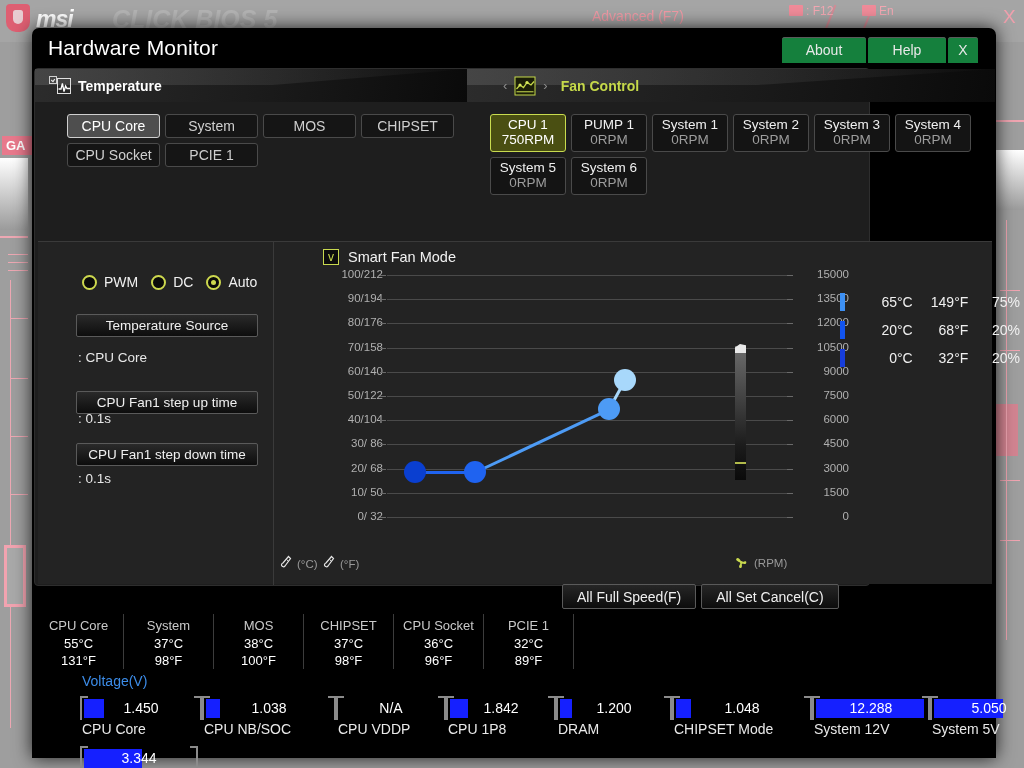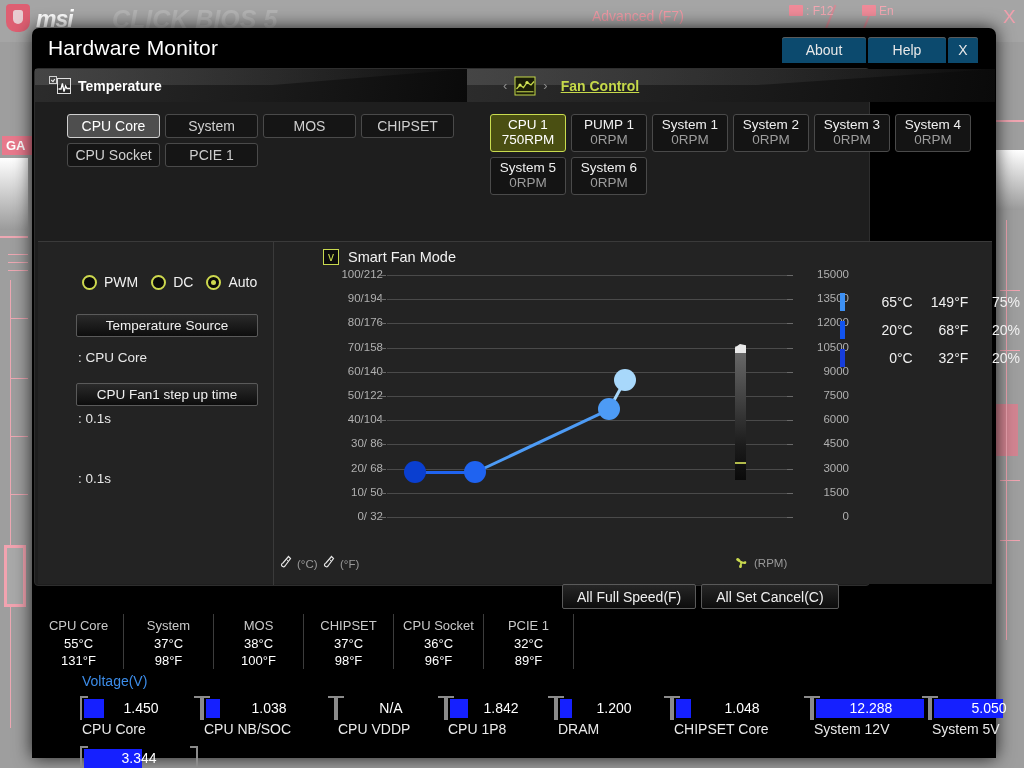--- a/index.html
+++ b/index.html
@@ -59,21 +59,21 @@
     position:absolute; left:32px; top:28px; width:964px; height:730px;
     background:#000000; border-radius:7px 7px 0 0;
     box-shadow:0 0 18px rgba(0,0,0,.8);
   }
   .title{
     position:absolute; left:16px; top:8px; font-size:21px; color:#ffffff;
     letter-spacing:.2px;
   }
   .winbtns{ position:absolute; right:18px; top:9px; display:flex; gap:2px; }
   .winbtn{
-    height:26px; background:#0c4a6e; color:#e8e8e8; font-size:14px;
+    height:26px; background:#15803d; color:#e8e8e8; font-size:14px;
     display:flex; align-items:center; justify-content:center;
     border-radius:3px 3px 0 0; cursor:pointer;
     box-shadow: inset 0 1px 0 #5a5a5a;
   }
   .winbtn.about{ width:84px; }
   .winbtn.help{ width:78px; }
   .winbtn.close{ width:30px; }
 
   
   .panel{
@@ -95,21 +95,21 @@
     background:linear-gradient(100deg,#2c2c2c 0%, #1a1a1a 55%, #0a0a0a 100%); }
   .hdr-shine{
     position:absolute; left:0; top:0; width:100%; height:16px;
     background:linear-gradient(to right, rgba(90,90,90,.55), rgba(40,40,40,.05));
     clip-path: polygon(0 0, 100% 0, 55% 100%, 0 100%);
   }
   .hdr-inner{ position:absolute; left:0; top:0; height:33px; display:flex; align-items:center; gap:7px; padding-left:14px; }
   .arrowc{ color:#8e8e8e; font-size:13px; }
   .hdr-label{ font-size:14px; font-weight:bold; }
   .hdr-label.temp{ color:#ffffff; }
-  .hdr-label.fan{ color:#c6d94a;text-decoration:underline; }
+  .hdr-label.fan{ color:#c6d94a; }
   .ico-sq{ width:22px; height:20px; display:block; }
 
   
   .srcwrap{ position:absolute; left:32px; top:45px; width:400px; }
   .fanwrap{ position:absolute; left:455px; top:45px; width:490px; }
   .btnrow{ display:flex; gap:5px; margin-bottom:5px; }
   .srcbtn{
     width:93px; height:24px; border:1px solid #4a4a4a; border-radius:3px;
     background:#151515; color:#cfcfcf; font-size:14px;
     display:flex; align-items:center; justify-content:center; cursor:pointer;
@@ -396,23 +396,24 @@
           <span class="lb">PWM</span>
           <span class="radio"></span>
           <span class="lb">DC</span>
           <span class="radio on"></span>
           <span class="lb">Auto</span>
         </div>
 
         <div class="lblbtn" style="top:72px;">Temperature Source</div>
         <div class="lblval" style="top:108px;">: CPU Core</div>
 
-        <div class="lblbtn" style="top:141px;">CPU Fan1 step up time</div>
+        <div class="lblbtn" style="top:149px;">CPU Fan1 step up time</div>
         <div class="lblval" style="top:169px;">: 0.1s</div>
 
+        <div class="lblbtn" style="top:201px;">CPU Fan1 step down time</div>
         <div class="lblval" style="top:229px;">: 0.1s</div>
       </div>
 
       <div class="chartcol">
 
         <div class="sfm">
           <span class="chk">v</span>
           <span class="t">Smart Fan Mode</span>
         </div>
 
@@ -609,21 +610,21 @@
           <div class="vfill" style="width: 12.1px;"></div>
         </div>
         <div class="vval">1.200</div>
         <div class="vlbl">DRAM</div>
       </div>
       <div class="vitem" style="width: 140px;">
         <div class="vtrack">
           <div class="vfill" style="width: 14.74px;"></div>
         </div>
         <div class="vval">1.048</div>
-        <div class="vlbl">CHIPSET Core</div>
+        <div class="vlbl">CHIPSET Mode</div>
       </div>
       <div class="vitem" style="width: 118px;">
         <div class="vtrack">
           <div class="vfill" style="width: 107.52px;"></div>
         </div>
         <div class="vval">12.288</div>
         <div class="vlbl">System 12V</div>
       </div>
       <div class="vitem" style="width: 118px;">
         <div class="vtrack">

